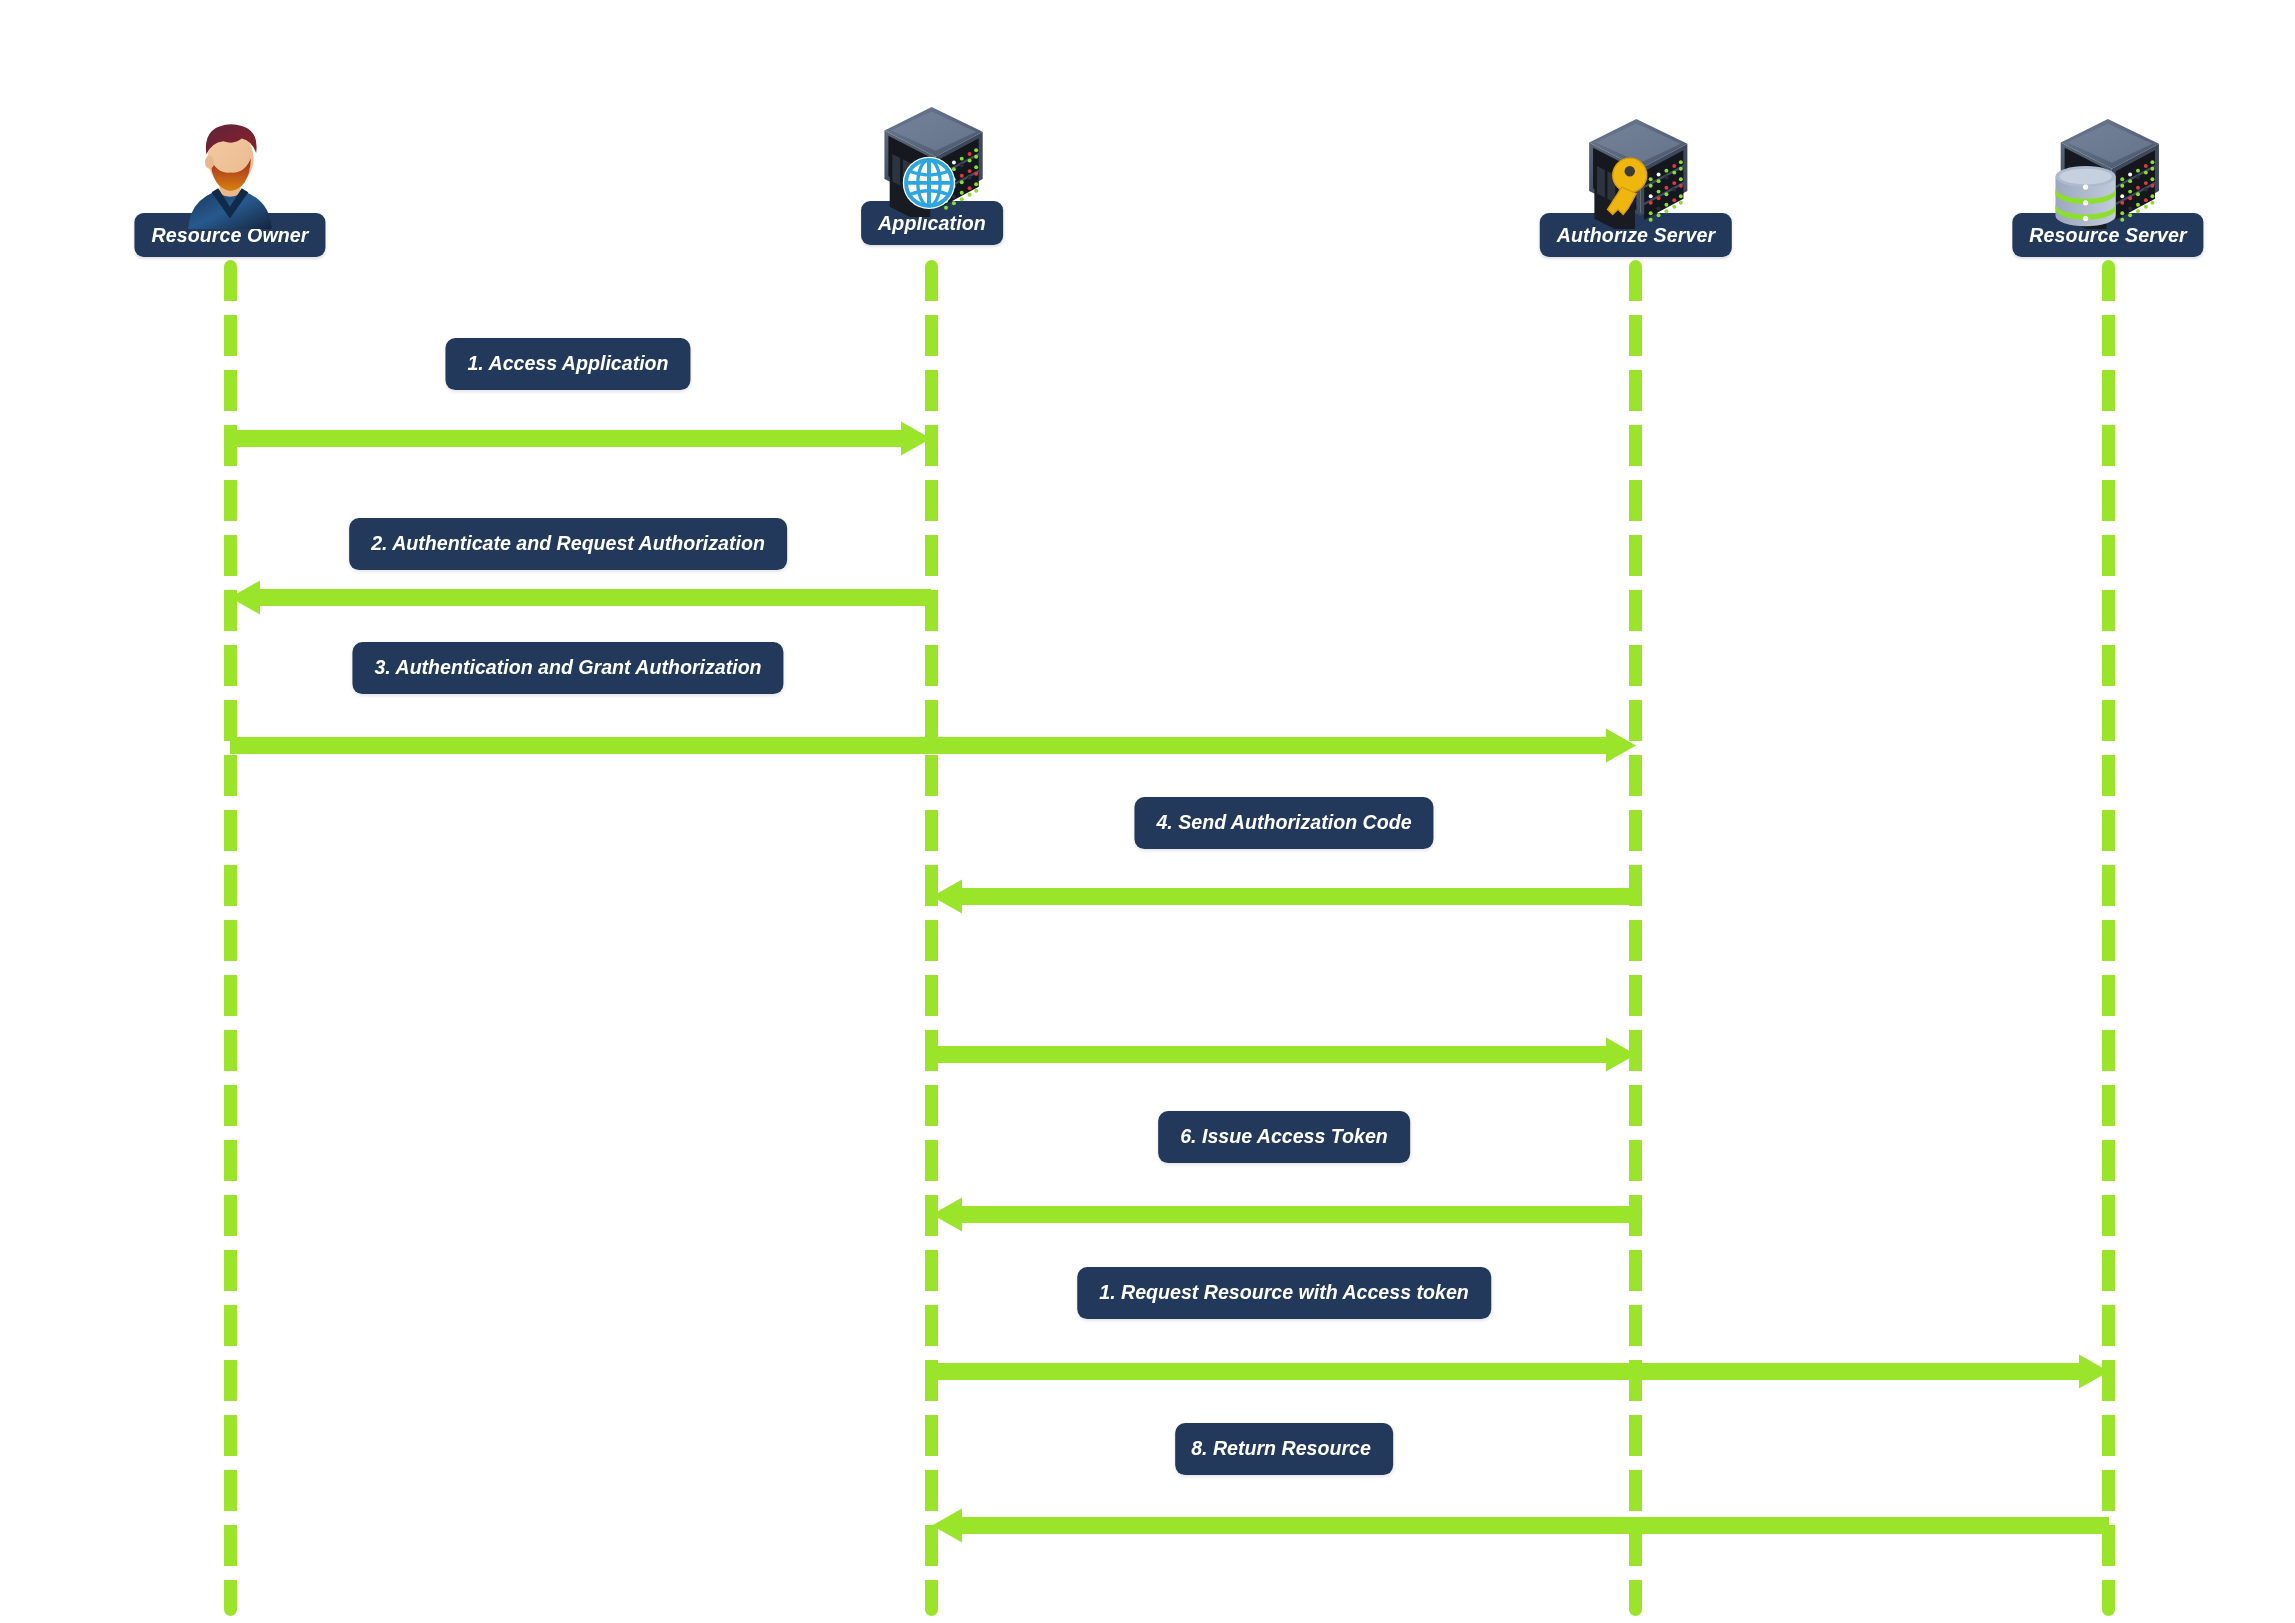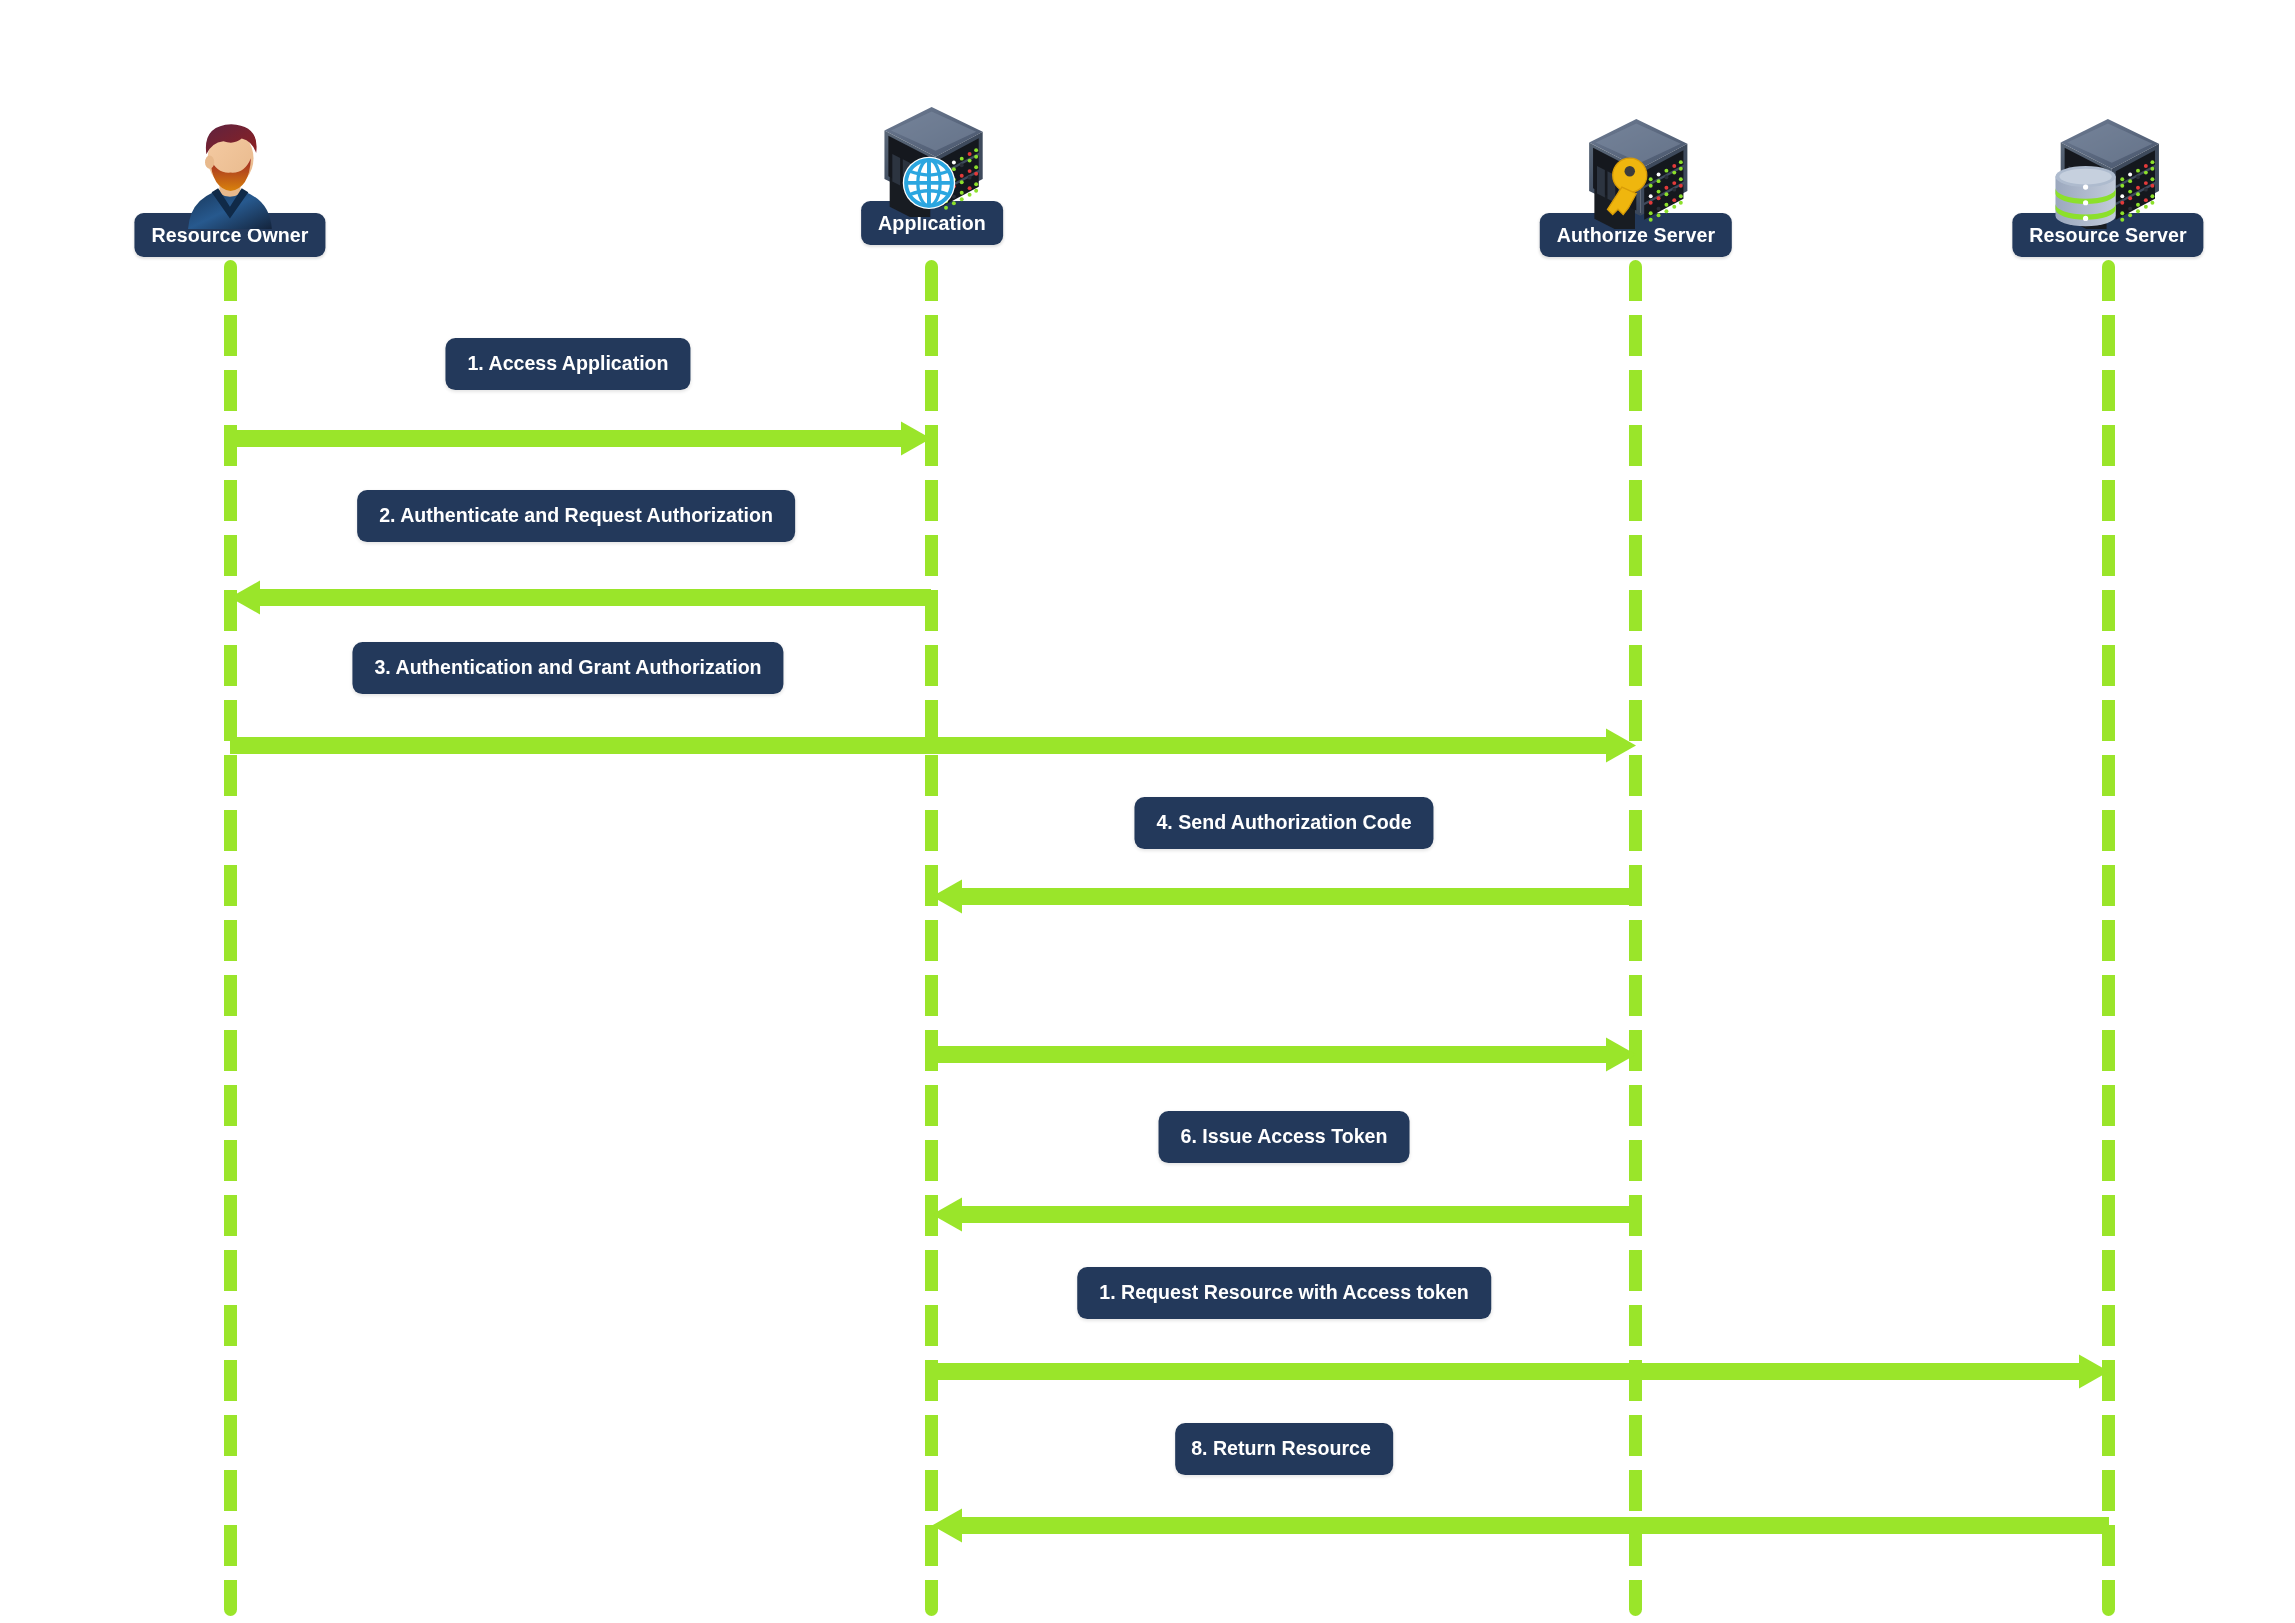--- a/index.html
+++ b/index.html
@@ -2,21 +2,21 @@
 <html style="font-size:10.5px"><head>
 <meta charset="utf-8">
 <style>
   * { margin:0; padding:0; box-sizing:border-box; }
   html,body { background:#ffffff; }
   body {
     width:2295px; height:1623px;
     font-family:"Liberation Sans", sans-serif;
     position:relative; overflow:hidden;
   }
-  #canvas { position:absolute; inset:0; width:2295px; height:1221px; }
+  #canvas { position:absolute; inset:0; width:2295px; height:1221px;font-style:italic; }
 
   
   .lifeline {
     position:absolute;
     width:13px;
     border-radius:6.5px;
     background-image:linear-gradient(to bottom,
         var(--g) 0px, var(--g) 41px,
         transparent 41px, transparent 55px);
     background-size:100% 55px;
@@ -370,21 +370,21 @@
     </div>
     <div class="arrow right" style="left: 230px; width: 701px; top: 438px;">
       <div class="shaft"></div>
       <div class="head"></div>
     </div>
     <div class="msg-label" style="left: 568px; top: 364px;">1. Access Application</div>
     <div class="arrow left" style="left: 230px; width: 701px; top: 597px;">
       <div class="shaft"></div>
       <div class="head"></div>
     </div>
-    <div class="msg-label" style="left: 568px; top: 516px; margin-left: 8px;">2. Authenticate and Request Authorization</div>
+    <div class="msg-label" style="left: 568px; top: 544px;">2. Authenticate and Request Authorization</div>
     <div class="arrow right" style="left: 230px; width: 1406px; top: 745px;">
       <div class="shaft"></div>
       <div class="head"></div>
     </div>
     <div class="msg-label" style="left: 568px; top: 668px;">3. Authentication and Grant Authorization</div>
     <div class="arrow left" style="left: 932px; width: 704px; top: 896px;">
       <div class="shaft"></div>
       <div class="head"></div>
     </div>
     <div class="msg-label" style="left: 1284px; top: 823px;">4. Send Authorization Code</div>

